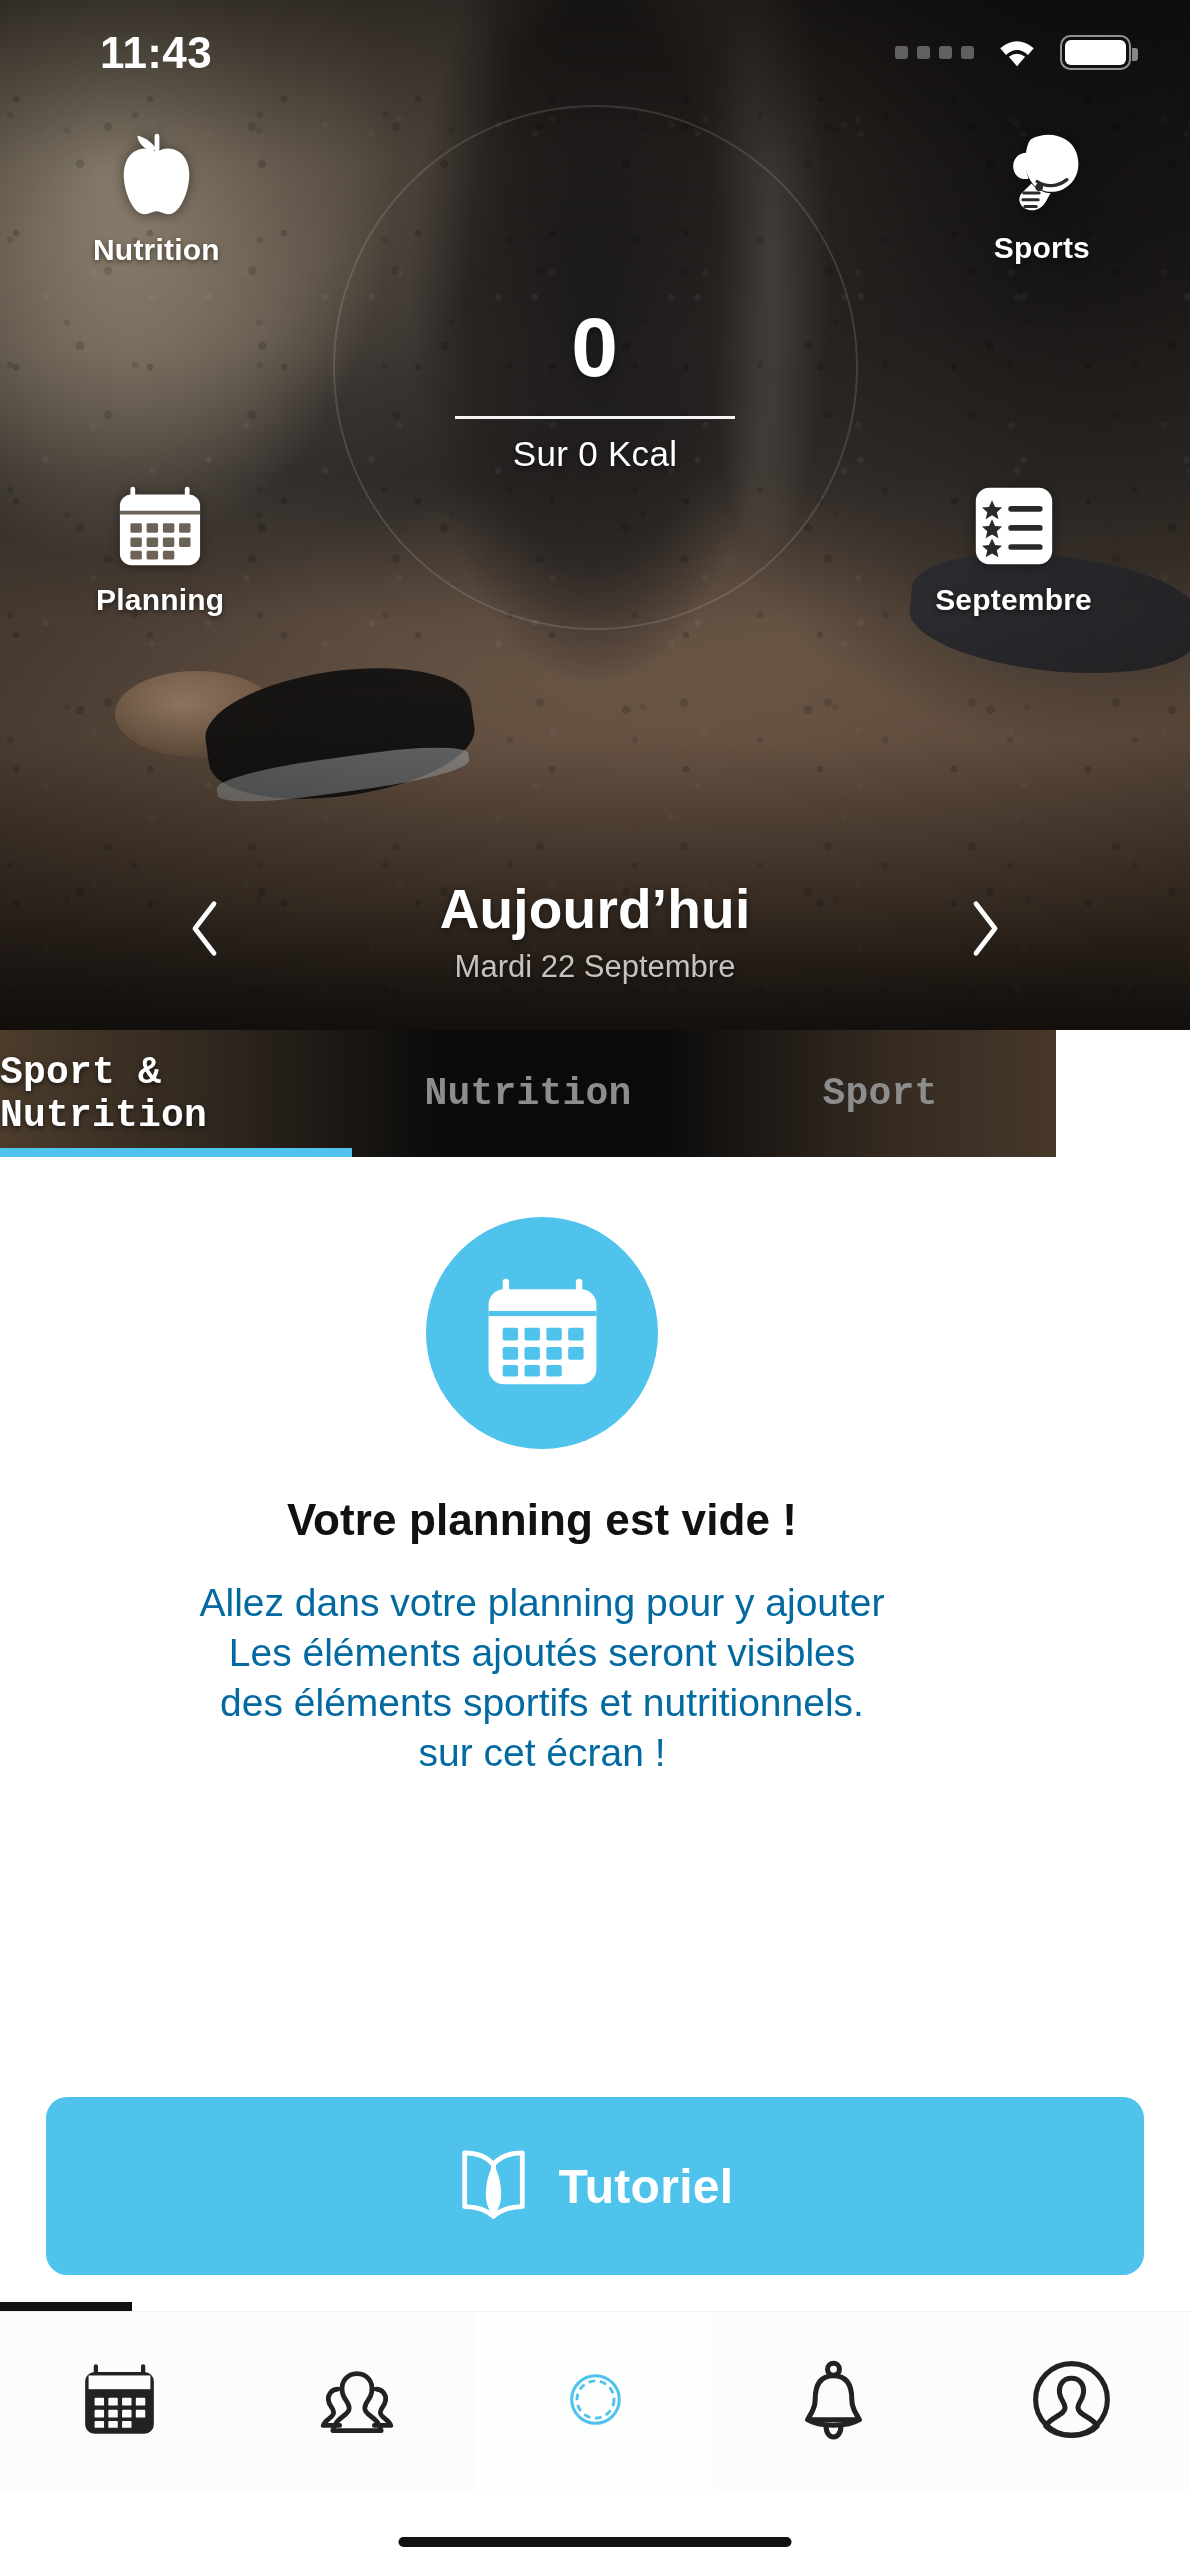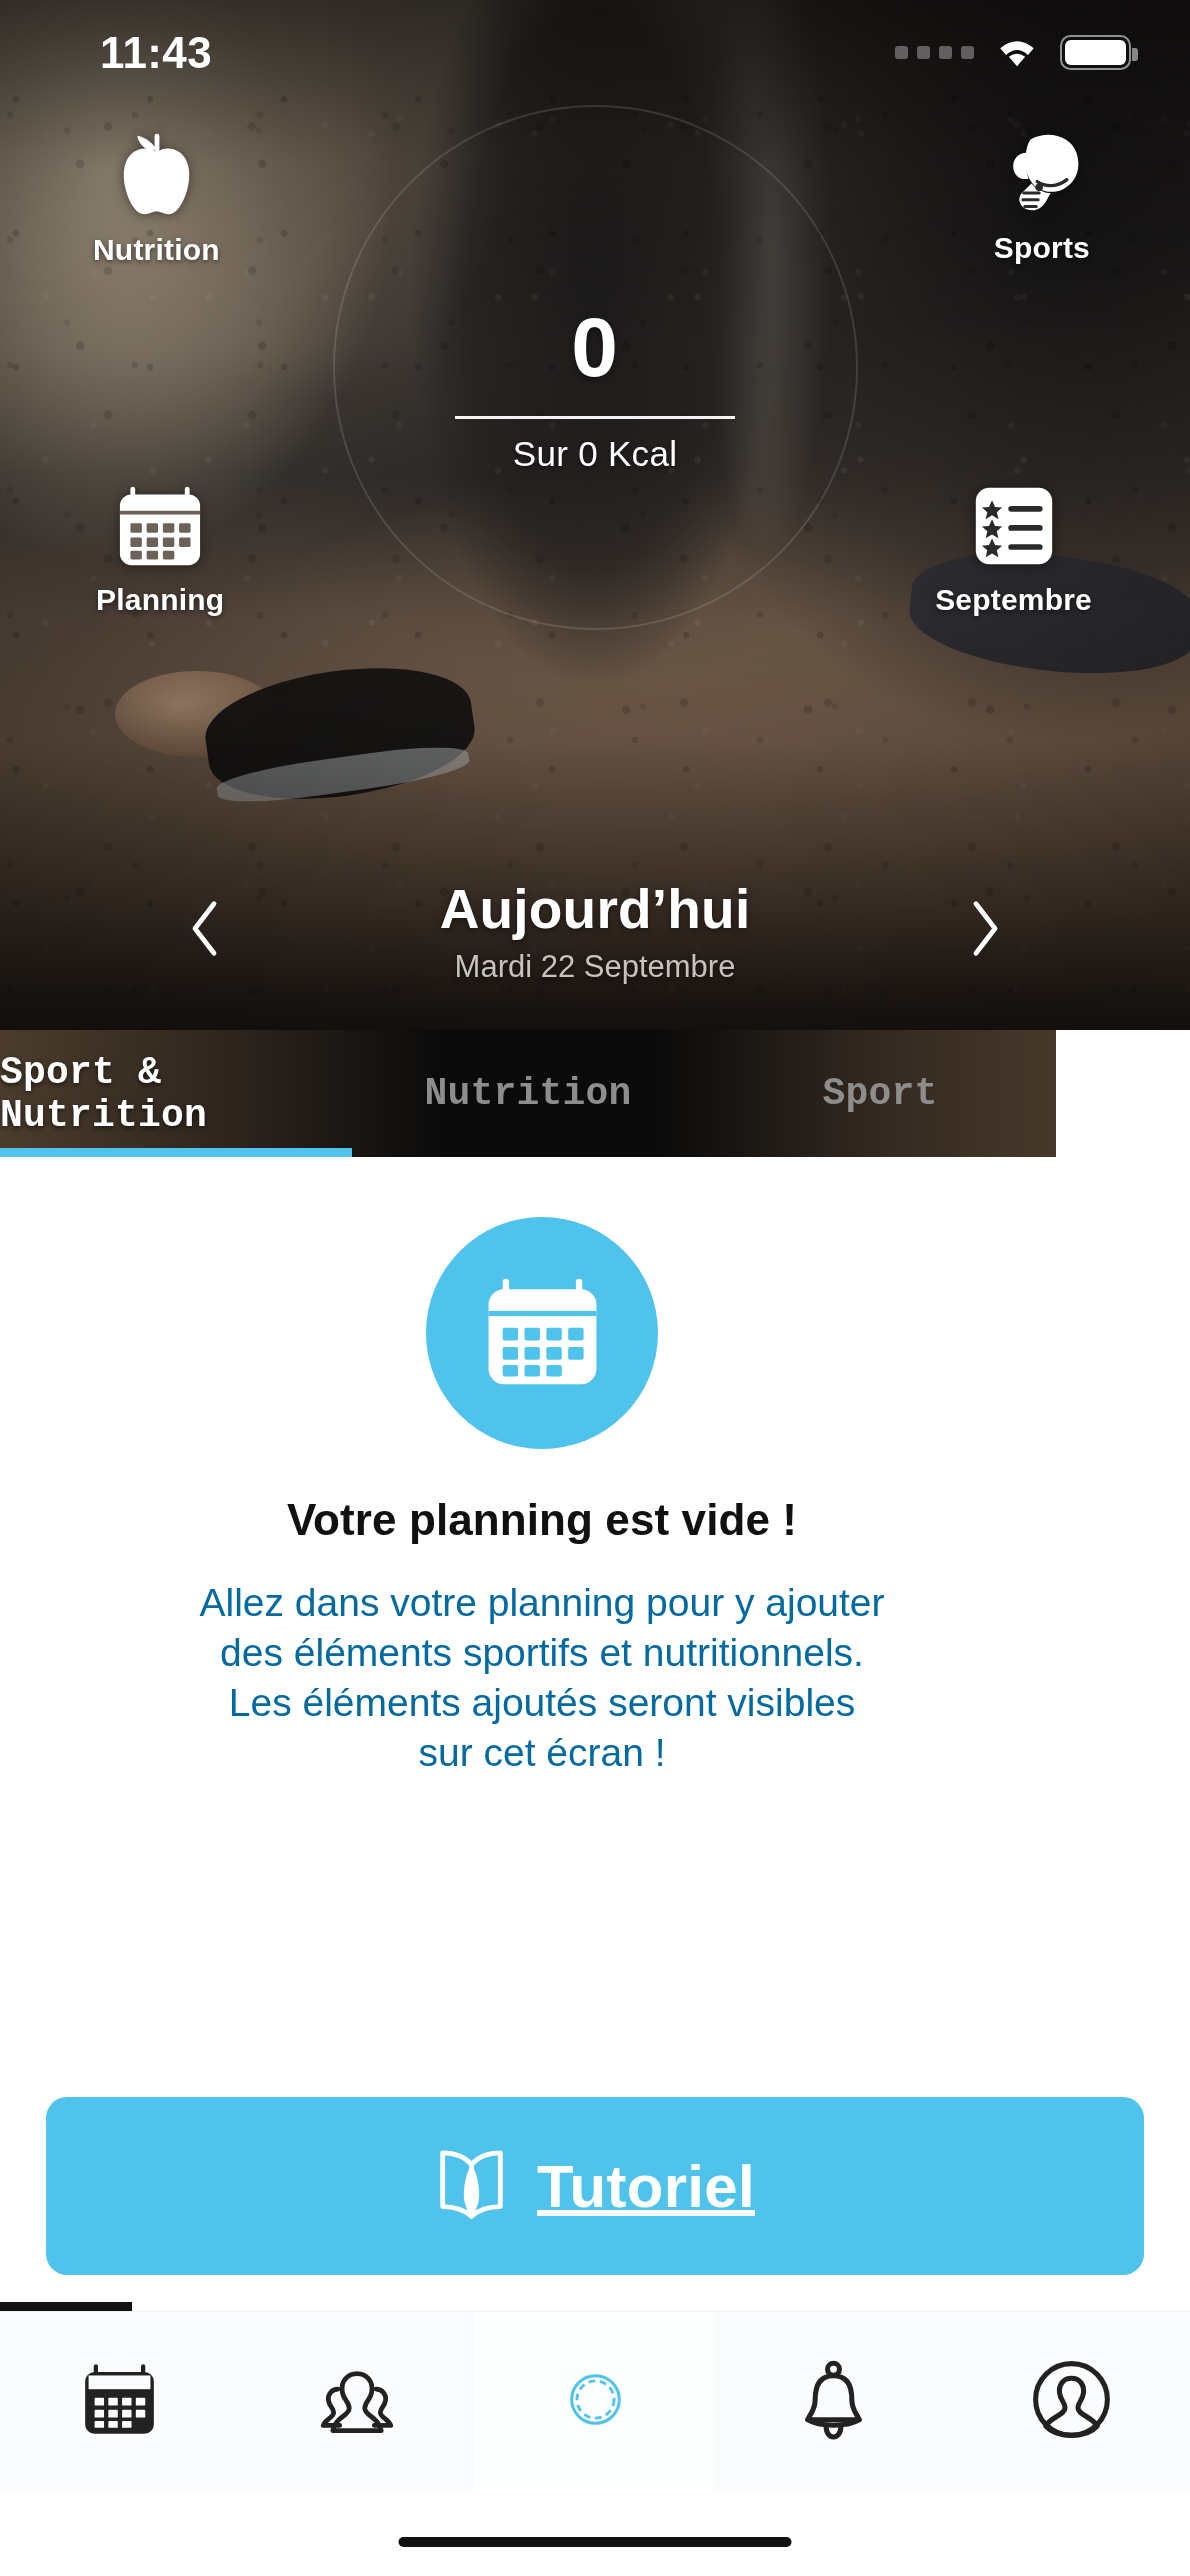--- a/index.html
+++ b/index.html
@@ -173,21 +173,21 @@
     text-align:center; font-size:39px; line-height:1.28; color:#0369a1;
     margin:33px auto 0; width:920px; font-weight:400;
   }
 
   
   .tutoriel{
     position:absolute; z-index:6; left:46px; top:2097px; width:1098px; height:178px;
     background:#4FC3EC; border-radius:21px; border:none; cursor:pointer;
     display:flex; align-items:center; justify-content:center; gap:29px;
   }
-  .tut-label{ font-size:60px; font-weight:700; color:#fff; letter-spacing:0.3px;text-decoration:underline; }
+  .tut-label{ font-size:48px; font-weight:700; color:#fff; letter-spacing:0.3px; }
 
   
   .homeindicator-left{
     position:absolute; left:0; top:2302px; width:132px; height:8.6px;
     background:#111; z-index:8;
   }
   .bottomnav{
     position:absolute; left:0; top:2311px; width:1190px; height:179px;
     background:#fbfcfd; display:flex; align-items:center; z-index:8;
     border-top:1px solid #f0f1f3;
@@ -370,22 +370,22 @@
           <rect x="15" y="70" width="12" height="9" rx="1.5"></rect>
           <rect x="32" y="70" width="12" height="9" rx="1.5"></rect>
           <rect x="49" y="70" width="12" height="9" rx="1.5"></rect>
         </g>
       </svg>
     </span>
   </div>
   <div class="empty-title">Votre planning est vide !</div>
   <div class="empty-body">
     <div>Allez dans votre planning pour y ajouter</div>
+    <div>Les éléments ajoutés seront visibles</div>
     <div>des éléments sportifs et nutritionnels.</div>
-    <div>Les éléments ajoutés seront visibles</div>
     <div>sur cet écran !</div>
   </div>
 </div>
 
 <button class="tutoriel">
   <span>
     <svg width="73" height="75" viewBox="0 0 76 78">
       <path d="M38 18 C30 9 18 6 8 6 L8 62 C18 62 30 65 38 72 Z" fill="none" stroke="#fff" stroke-width="5" stroke-linejoin="round"></path>
       <path d="M38 18 C46 9 58 6 68 6 L68 62 C58 62 46 65 38 72 Z" fill="none" stroke="#fff" stroke-width="5" stroke-linejoin="round"></path>
       <path d="M38 18 C33 26 30 38 30 50 C30 58 33 66 38 72 C43 66 46 58 46 50

